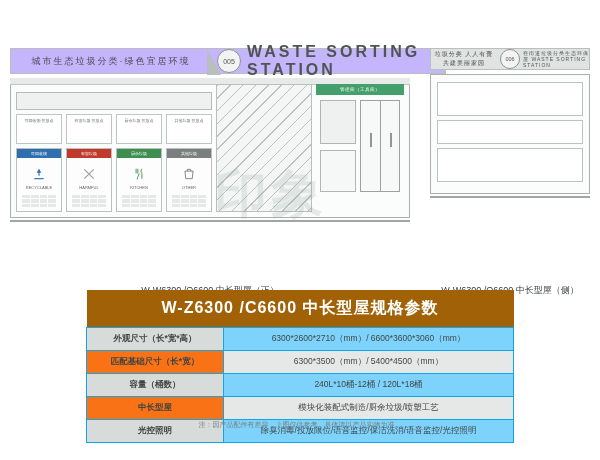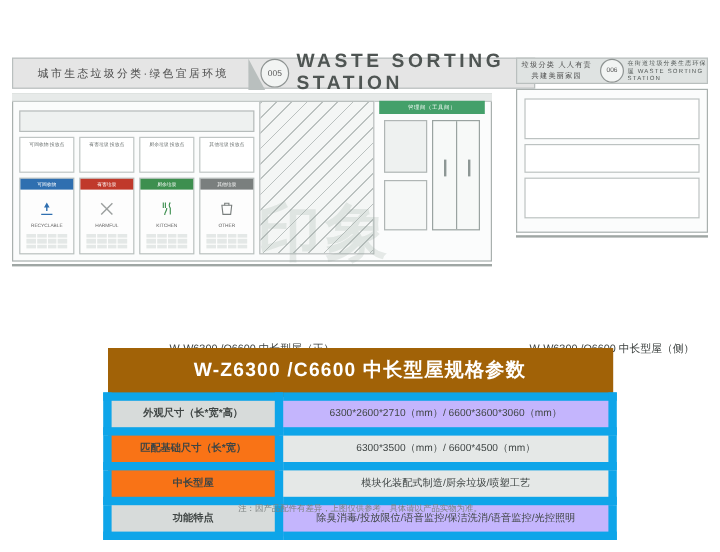--- a/index.html
+++ b/index.html
@@ -10,21 +10,21 @@
   }
   .page{position:relative;width:600px;height:460px;}
 
   
   .drawings{position:relative;height:250px;}
 
   
   .front{position:absolute;left:10px;top:48px;width:400px;height:180px;}
   .banner{
     position:absolute;left:0;top:0;width:436px;height:26px;
-    background:#e5e5e5;border:1px solid #b9bfbe;box-sizing:border-box;
+    background:#c4b5fd;border:1px solid #b9bfbe;box-sizing:border-box;
     display:flex;align-items:center;
   }
   .banner .bnr-left{
     flex:0 0 200px;height:100%;display:flex;align-items:center;justify-content:center;
     font-size:9px;letter-spacing:2px;color:#4a4a4a;
   }
   .banner .bnr-badge{
     width:22px;height:22px;border-radius:50%;border:1px solid #8e9392;
     display:flex;align-items:center;justify-content:center;font-size:7px;color:#555;
     background:#f2f4f3;margin:0 6px;
@@ -140,25 +140,25 @@
     color:rgba(150,170,160,.22);letter-spacing:4px;pointer-events:none;user-select:none;
   }
 
   
   .tablewrap{position:absolute;left:86px;top:290px;width:428px;}
   table{border-collapse:collapse;width:428px;font-size:8.5px;}
   th.title{
     background:#a16207;color:#fff;font-size:16px;font-weight:bold;
     padding:8px 0;text-align:center;letter-spacing:1px;
   }
-  td{border:7px solid #0ea5e9;padding:5px 4px;}
+  td{border:1px solid #0ea5e9;padding:5px 4px;}
   td.k{
     width:128px;background:#d7dbda;color:#3f4544;text-align:center;font-weight:bold;
   }
-  td.v{background:#c4b5fd;color:#414746;text-align:center;}
+  td.v{background:#7dd3fc;color:#414746;text-align:center;}
   tr.alt td.k{background:#f97316;}
   tr.alt td.v{background:#e5e8e7;}
   .note{
     position:absolute;left:86px;top:420px;width:428px;text-align:center;
     font-size:7px;color:#7b8180;line-height:1.4;
   }
 </style>
 </head>
 <body>
 
@@ -328,28 +328,32 @@
       <tbody>
           <tr>
         <th class="title" colspan="2">W-Z6300 /C6600 中长型屋规格参数</th>
       </tr>
       <tr>
         <td class="k">外观尺寸（长*宽*高）</td>
         <td class="v">6300*2600*2710（mm）/ 6600*3600*3060（mm）</td>
       </tr>
       <tr class="alt">
         <td class="k">匹配基础尺寸（长*宽）</td>
-        <td class="v">6300*3500（mm）/ 6600*4500（mm）</td>
+        <td class="v">6300*3500（mm）/ 5400*4500（mm）</td>
+      </tr>
+      <tr>
+        <td class="k">容量（桶数）</td>
+        <td class="v">240L*10桶-12桶 / 120L*18桶</td>
       </tr>
       <tr class="alt">
         <td class="k">中长型屋</td>
         <td class="v">模块化装配式制造/厨余垃圾/喷塑工艺</td>
       </tr>
       <tr>
-        <td class="k">功能特点</td>
+        <td class="k">光控照明</td>
         <td class="v">除臭消毒/投放限位/语音监控/保洁洗消/语音监控/光控照明</td>
       </tr>
     </tbody>
       </table>
   </div>
 
   <div class="note">注：因产品配件有差异，上图仅供参考。具体请以产品实物为准。</div>
 </div>
 
 </body></html>

